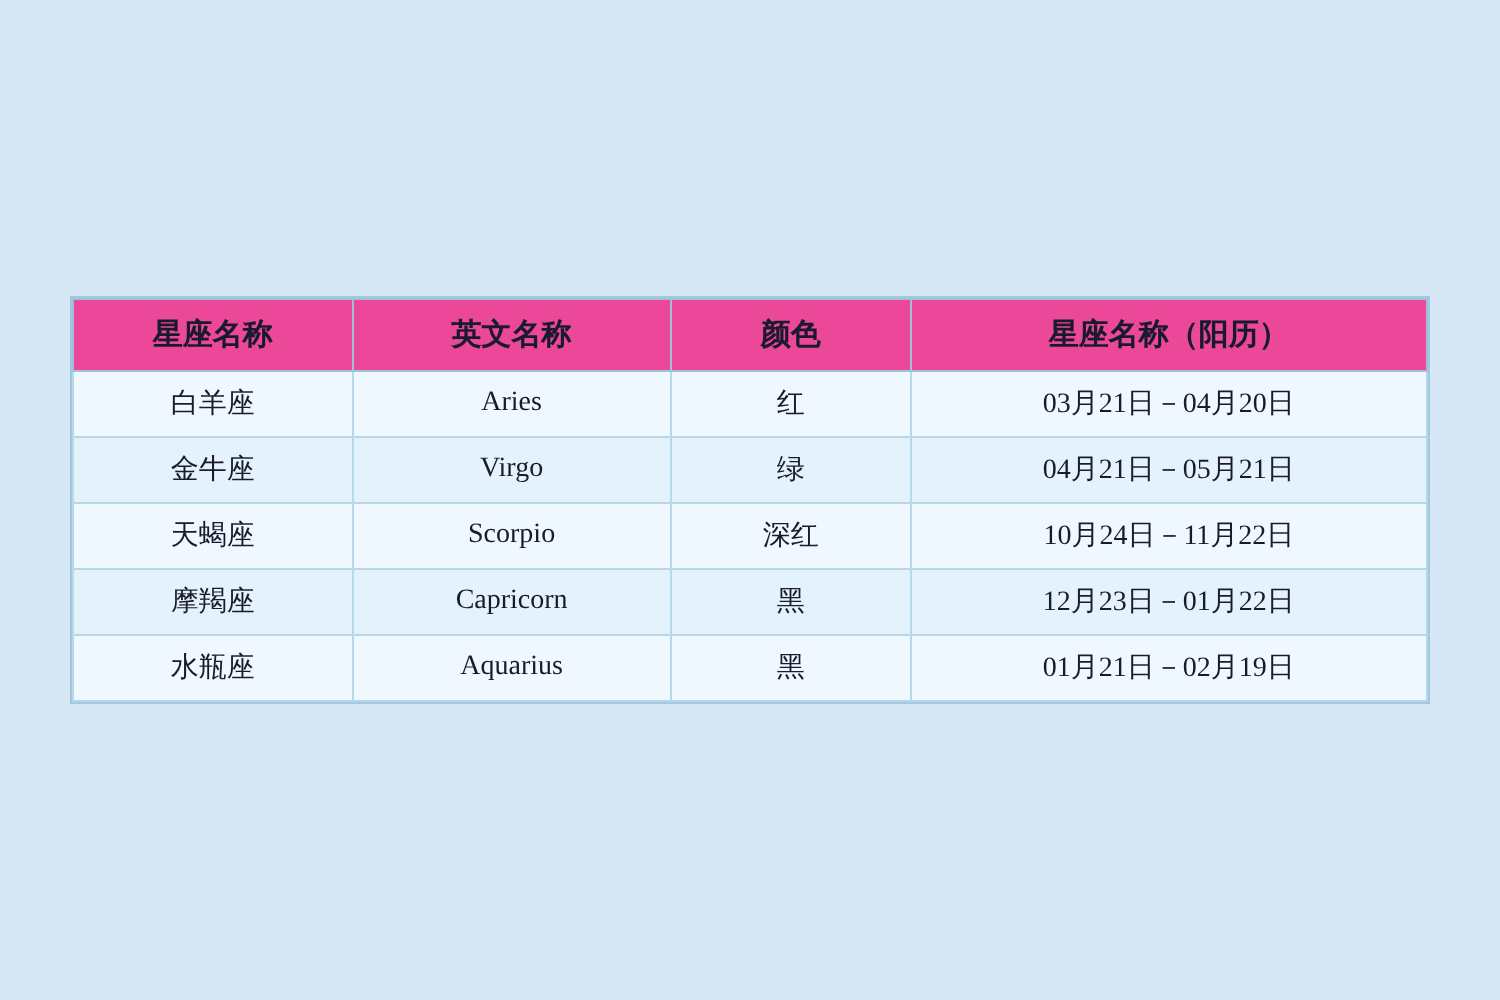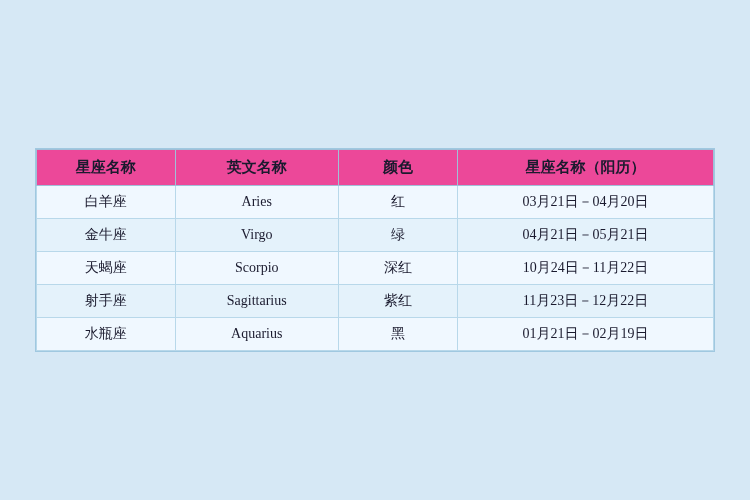--- a/index.html
+++ b/index.html
@@ -93,24 +93,24 @@
           <td>绿</td>
           <td>04月21日－05月21日</td>
         </tr>
         <tr>
           <td>天蝎座</td>
           <td>Scorpio</td>
           <td>深红</td>
           <td>10月24日－11月22日</td>
         </tr>
         <tr>
-          <td>射手座</td>
-          <td>Sagittarius</td>
-          <td>紫红</td>
-          <td>11月23日－12月22日</td>
+          <td>摩羯座</td>
+          <td>Capricorn</td>
+          <td>黑</td>
+          <td>12月23日－01月22日</td>
         </tr>
         <tr>
           <td>水瓶座</td>
           <td>Aquarius</td>
           <td>黑</td>
           <td>01月21日－02月19日</td>
         </tr>
       </tbody>
   </table>
 </div>

